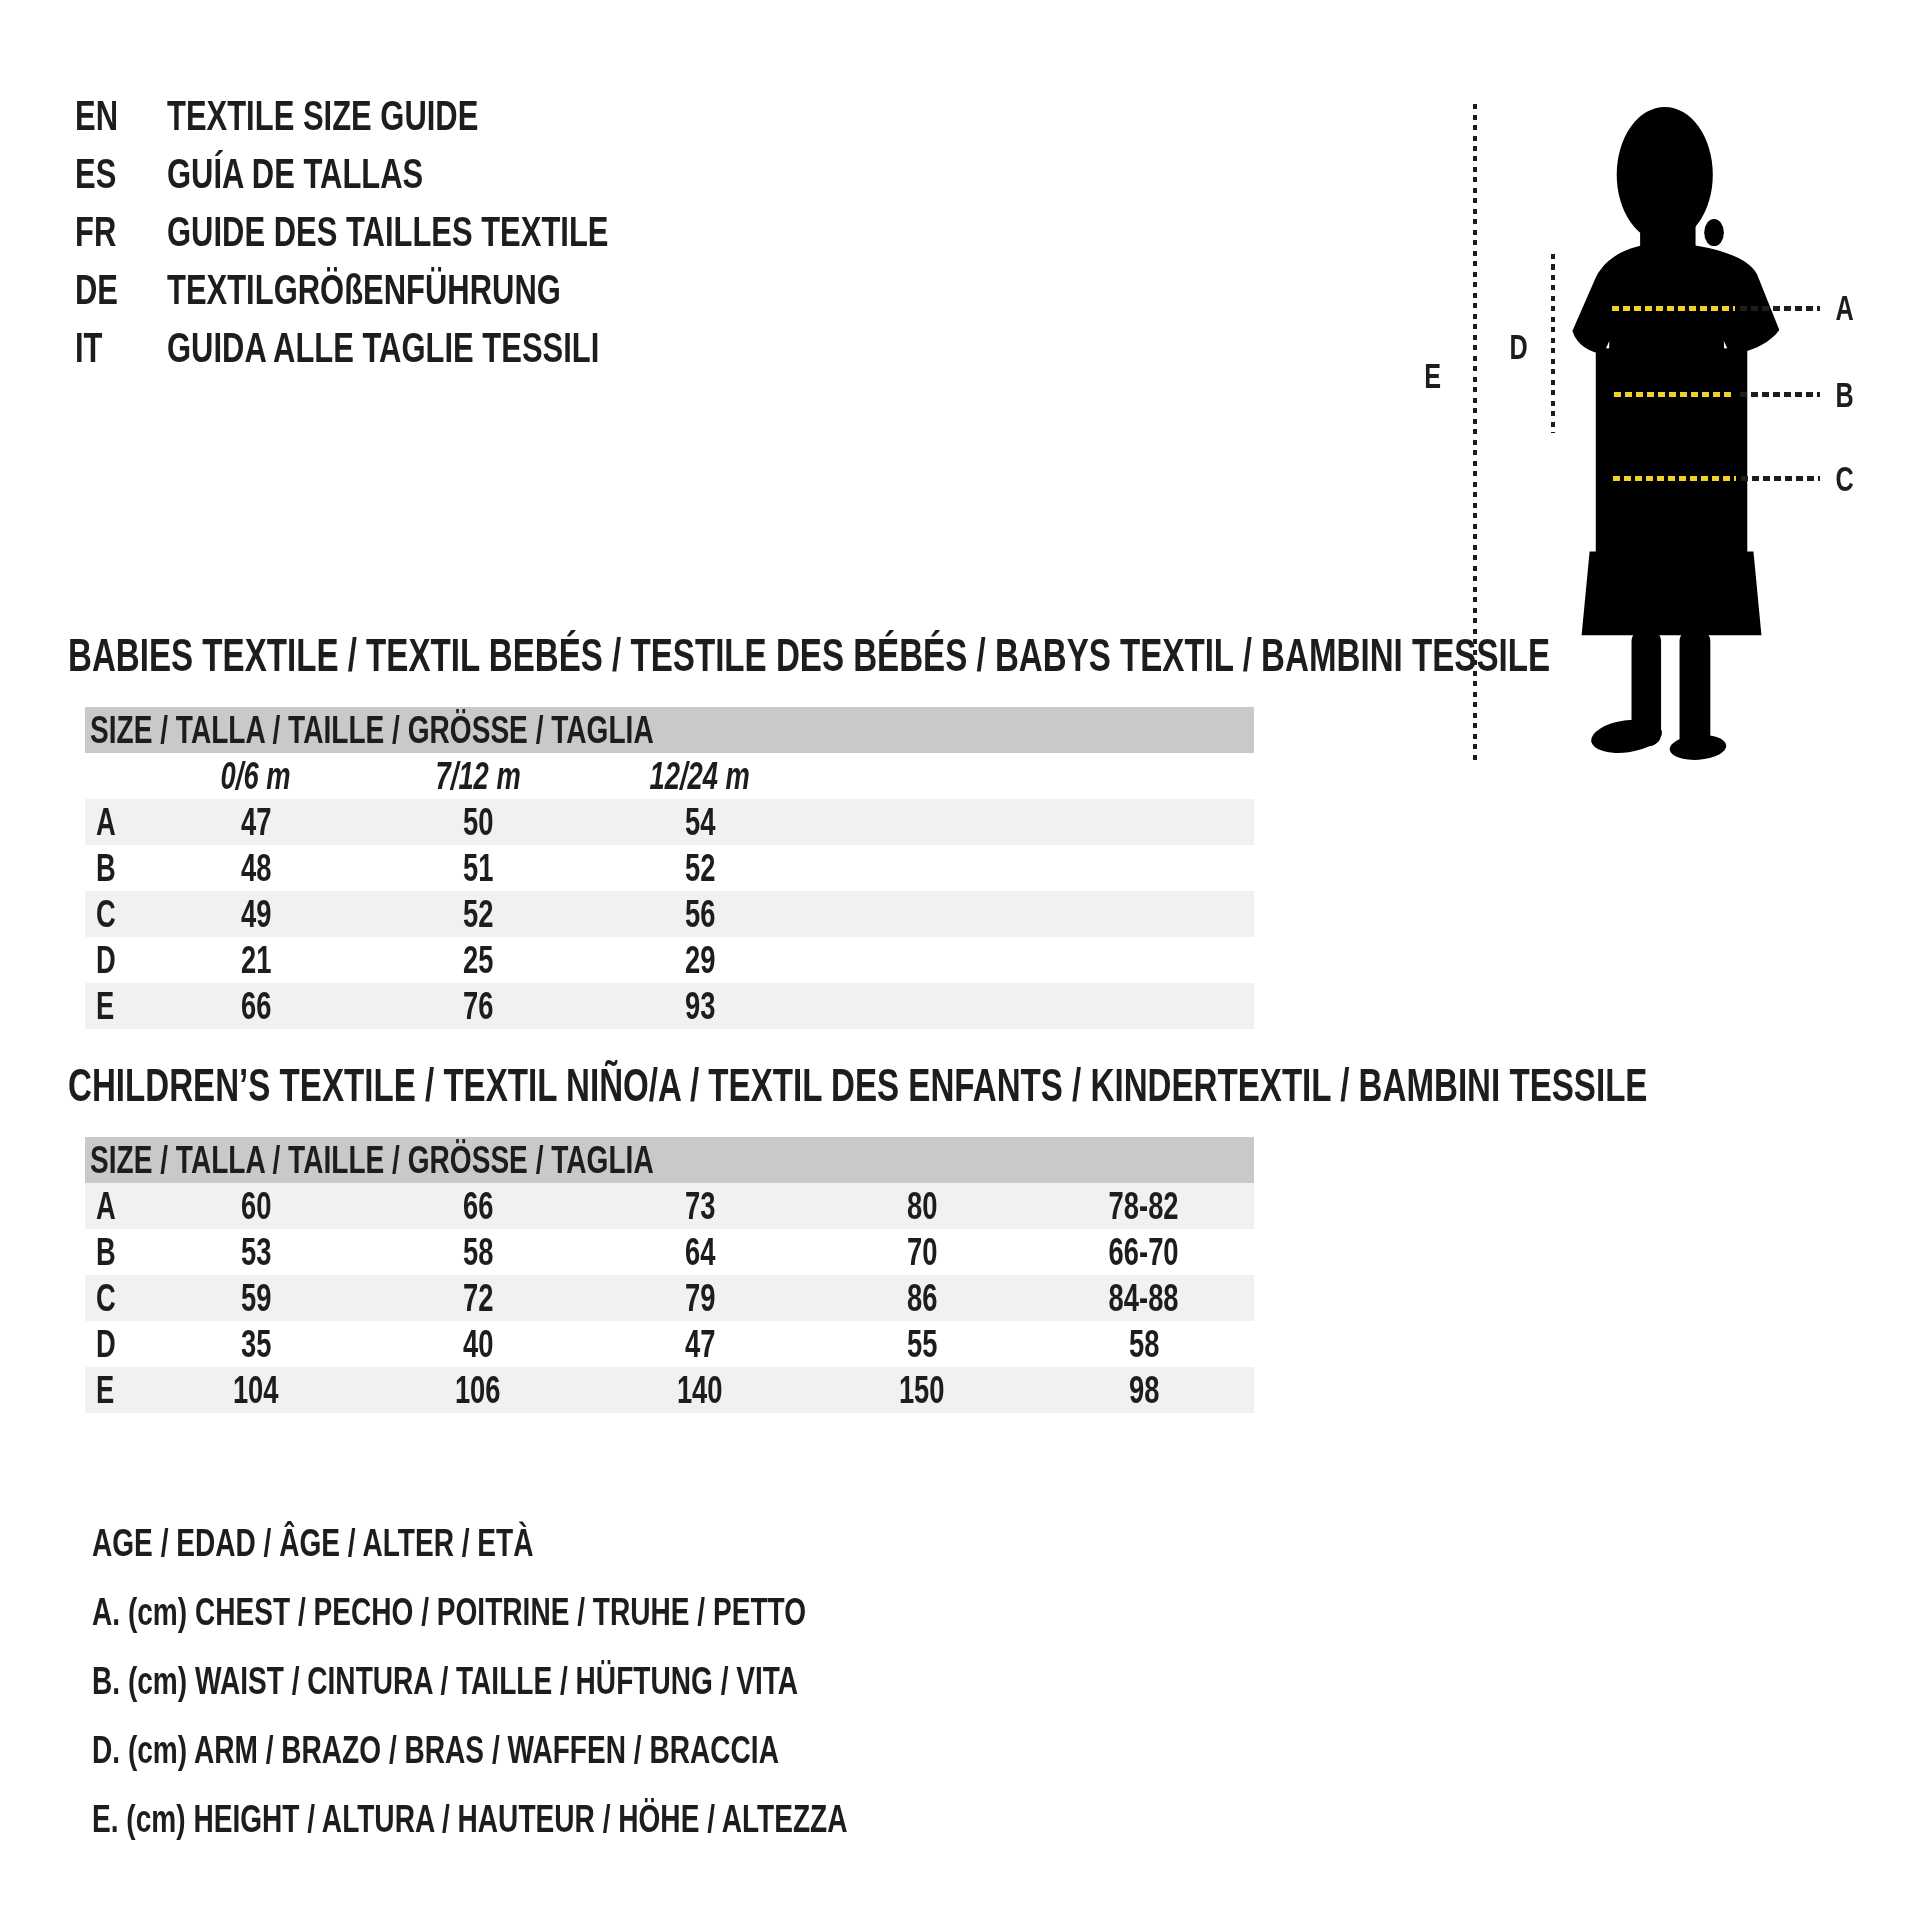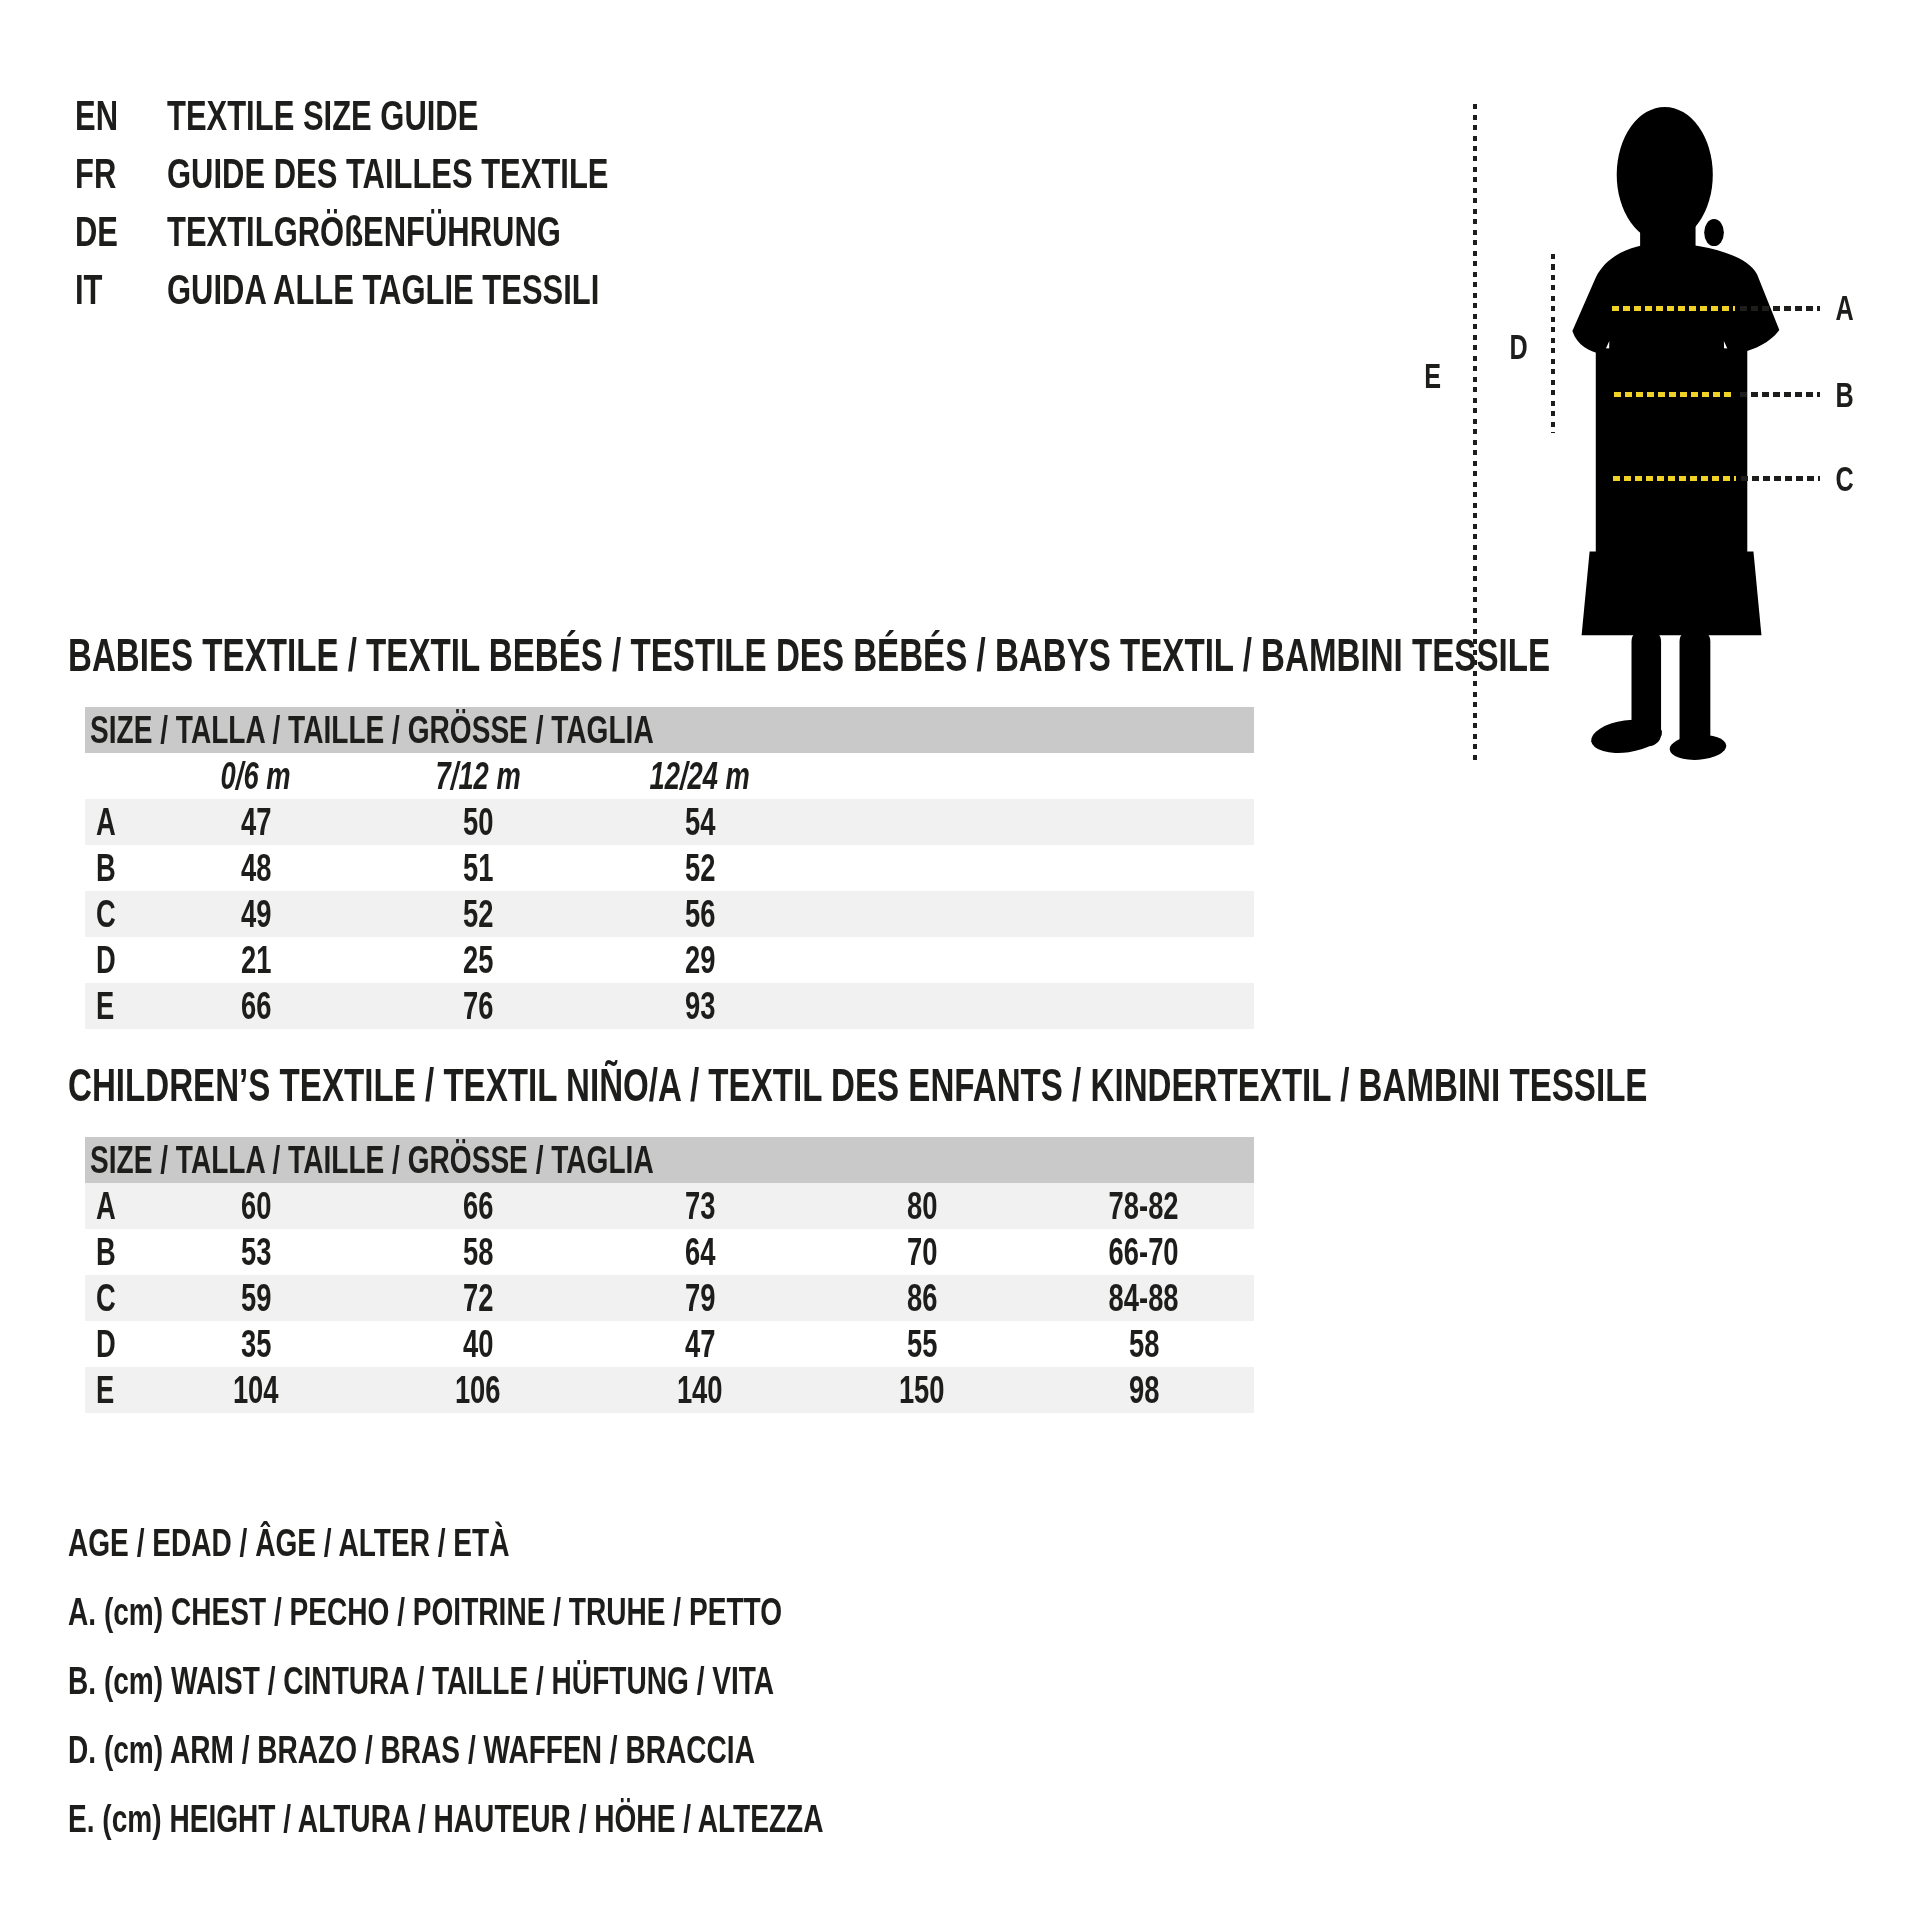--- a/index.html
+++ b/index.html
@@ -54,31 +54,35 @@
     font-size: 39px;
   }
   .trow { display: grid; grid-template-columns: 60px 222px 222px 222px 222px 222px; height: 46px; }
   .trow.head-row { height: 46px; font-style: italic; }
   .trow.striped { background: #f1f1f1; }
   .cell { display: flex; align-items: center; justify-content: center; font-size: 38px; }
   .cell.rowlabel { justify-content: flex-start; padding-left: 11px; box-sizing: border-box; }
 
   
   .legend-block { position: absolute; left: 68px; top: 1508px; }
-  .legend-line { display: flex; align-items: center; height: 69px; font-size: 39px; }
+  .legend-line { display: flex; align-items: center; height: 69px; font-size: 39px; margin-left: 24px; }
 </style>
 </head>
 <body>
 
 <div class="page">
 
   <div class="lang-block">
     <div class="lang-row">
       <span class="lang-code"><span class="cond">EN</span></span>
       <span class="lang-title"><span class="cond">TEXTILE SIZE GUIDE</span></span>
+    </div>
+    <div class="lang-row">
+      <span class="lang-code"><span class="cond">ES</span></span>
+      <span class="lang-title"><span class="cond">GUÍA DE TALLAS</span></span>
     </div>
     <div class="lang-row">
       <span class="lang-code"><span class="cond">FR</span></span>
       <span class="lang-title"><span class="cond">GUIDE DES TAILLES TEXTILE</span></span>
     </div>
     <div class="lang-row">
       <span class="lang-code"><span class="cond">DE</span></span>
       <span class="lang-title"><span class="cond">TEXTILGRÖßENFÜHRUNG</span></span>
     </div>
     <div class="lang-row">

